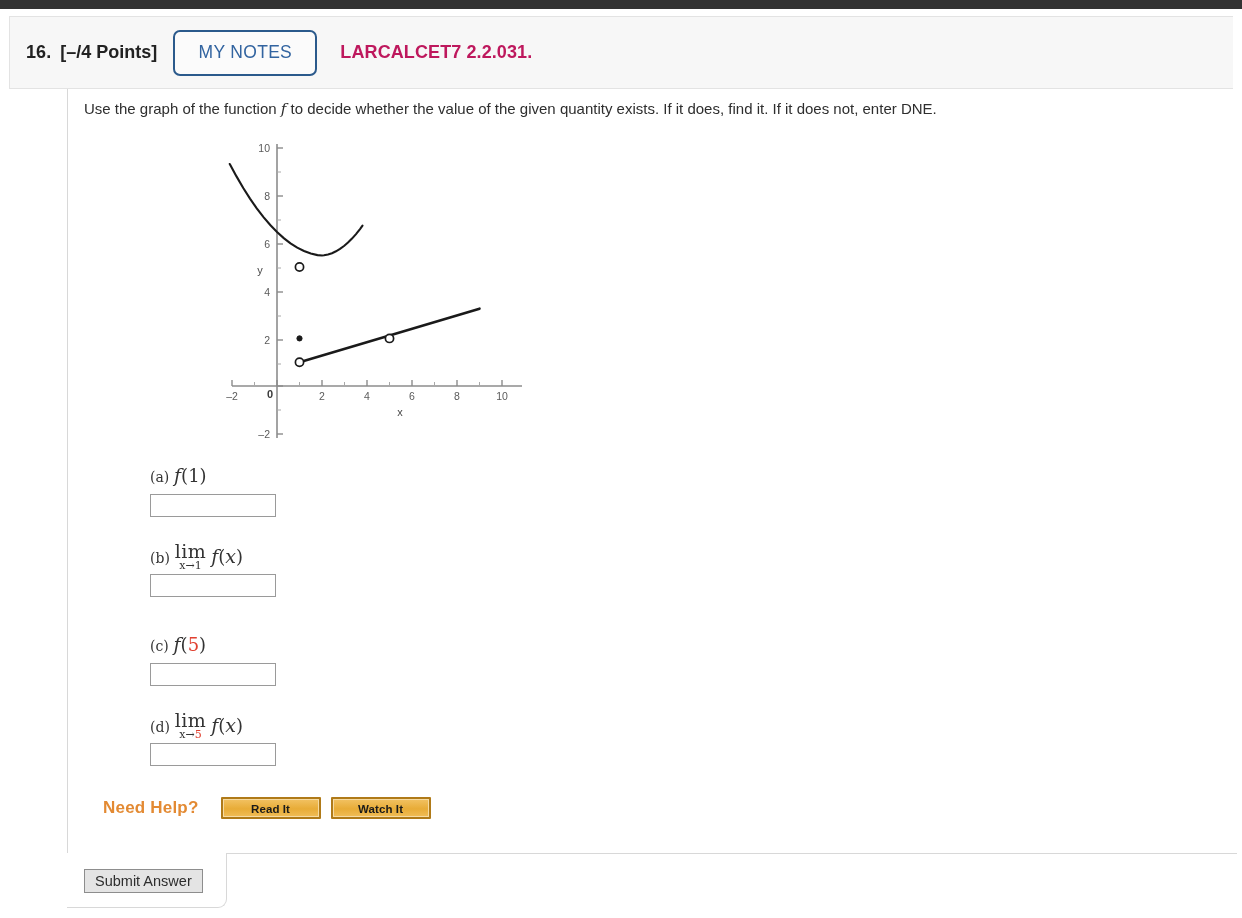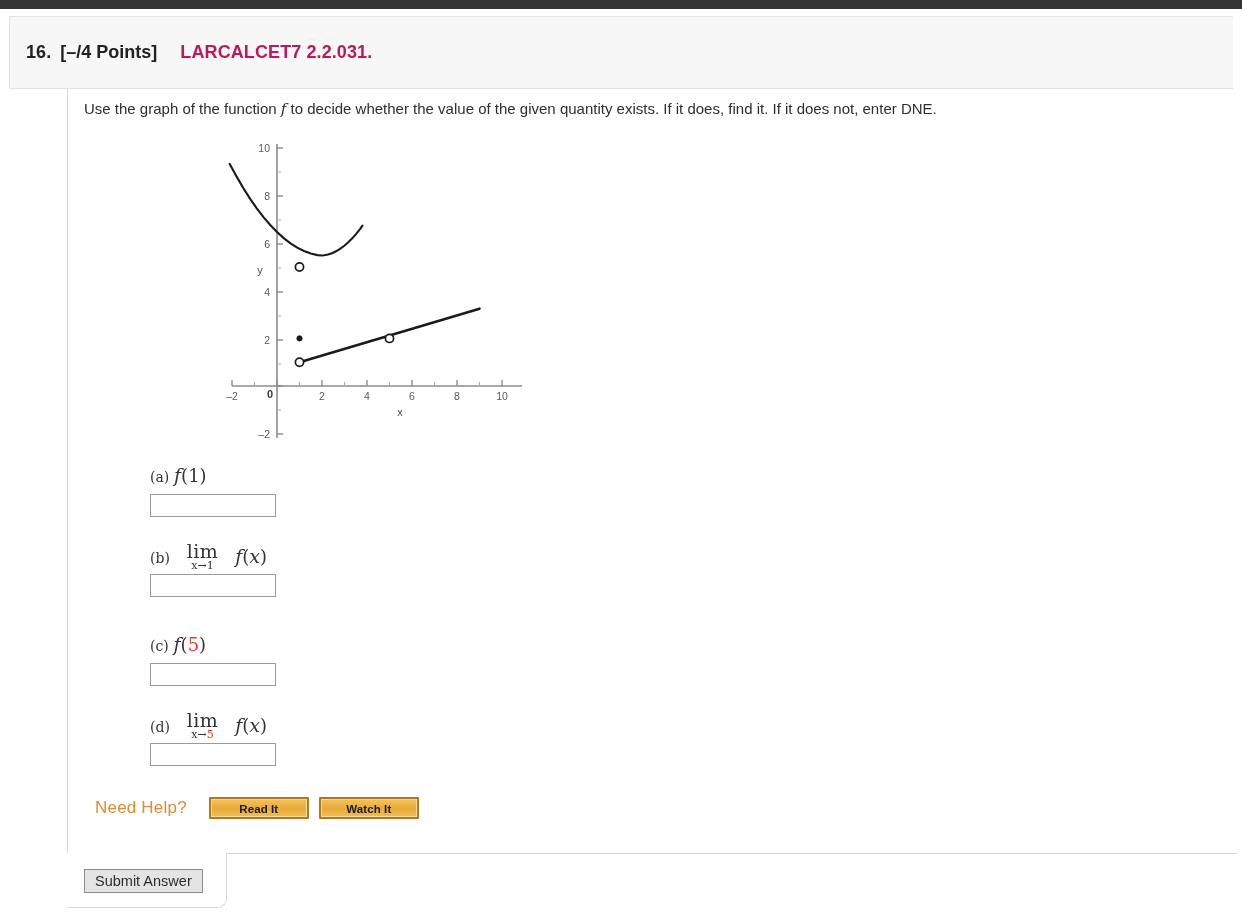--- a/index.html
+++ b/index.html
@@ -133,21 +133,21 @@
   .part-label .num {
     font-family: "DejaVu Serif", serif;
     font-size: 18px;
   }
   .part-label .num.red { color: #e04030; }
   .limexpr {
     display: inline-block;
     vertical-align: -6px;
     text-align: center;
     line-height: 1;
-    margin: 0 12px;
+    margin: 0 0;
   }
   .limexpr .lim-top {
     display: block;
     font-family: "DejaVu Serif", serif;
     font-size: 19px;
     letter-spacing: .5px;
   }
   .limexpr .lim-sub {
     display: block;
     font-family: "DejaVu Serif", serif;
@@ -171,24 +171,25 @@
   
   #need-help-row {
     position: absolute;
     left: 95px;
     top: 797px;
     display: flex;
     align-items: center;
   }
   #need-help-label {
     font-size: 17px;
-    font-weight: normal;
+    font-weight: bold;
     color: #e38a33;
     font-family: "Liberation Sans", sans-serif;
     letter-spacing: .2px;
+    margin-left: 8px;
   }
   .help-btn {
     margin-left: 22px;
     width: 100px;
     height: 22px;
     border: 2px solid #b07a18;
     background: linear-gradient(#f2c263, #e8ac37 55%, #f0bd58);
     border-radius: 1px;
     padding: 0;
     cursor: pointer;
@@ -241,20 +242,21 @@
   }
 </style>
 </head>
 <body>
 
 <div id="top-strip"></div>
 
 <div id="question-header">
   <span id="question-number">16.</span>
   <span id="question-points">[–/4 Points]</span>
+  <button class="hdr-btn" id="hdr-mynotes">MY NOTES</button>
   <span id="assignment-code">LARCALCET7 2.2.031.</span>
 </div>
 
 <div id="left-rail"></div>
 
 <div id="prompt-text"><span>Use the graph of the function </span><span class="mathvar">f</span><span> to decide whether the value of the given quantity exists. If it does, find it. If it does not, enter DNE.</span></div>
 
 <div id="graph-figure">
   <svg width="330" height="312" viewBox="0 0 330 312">
 

